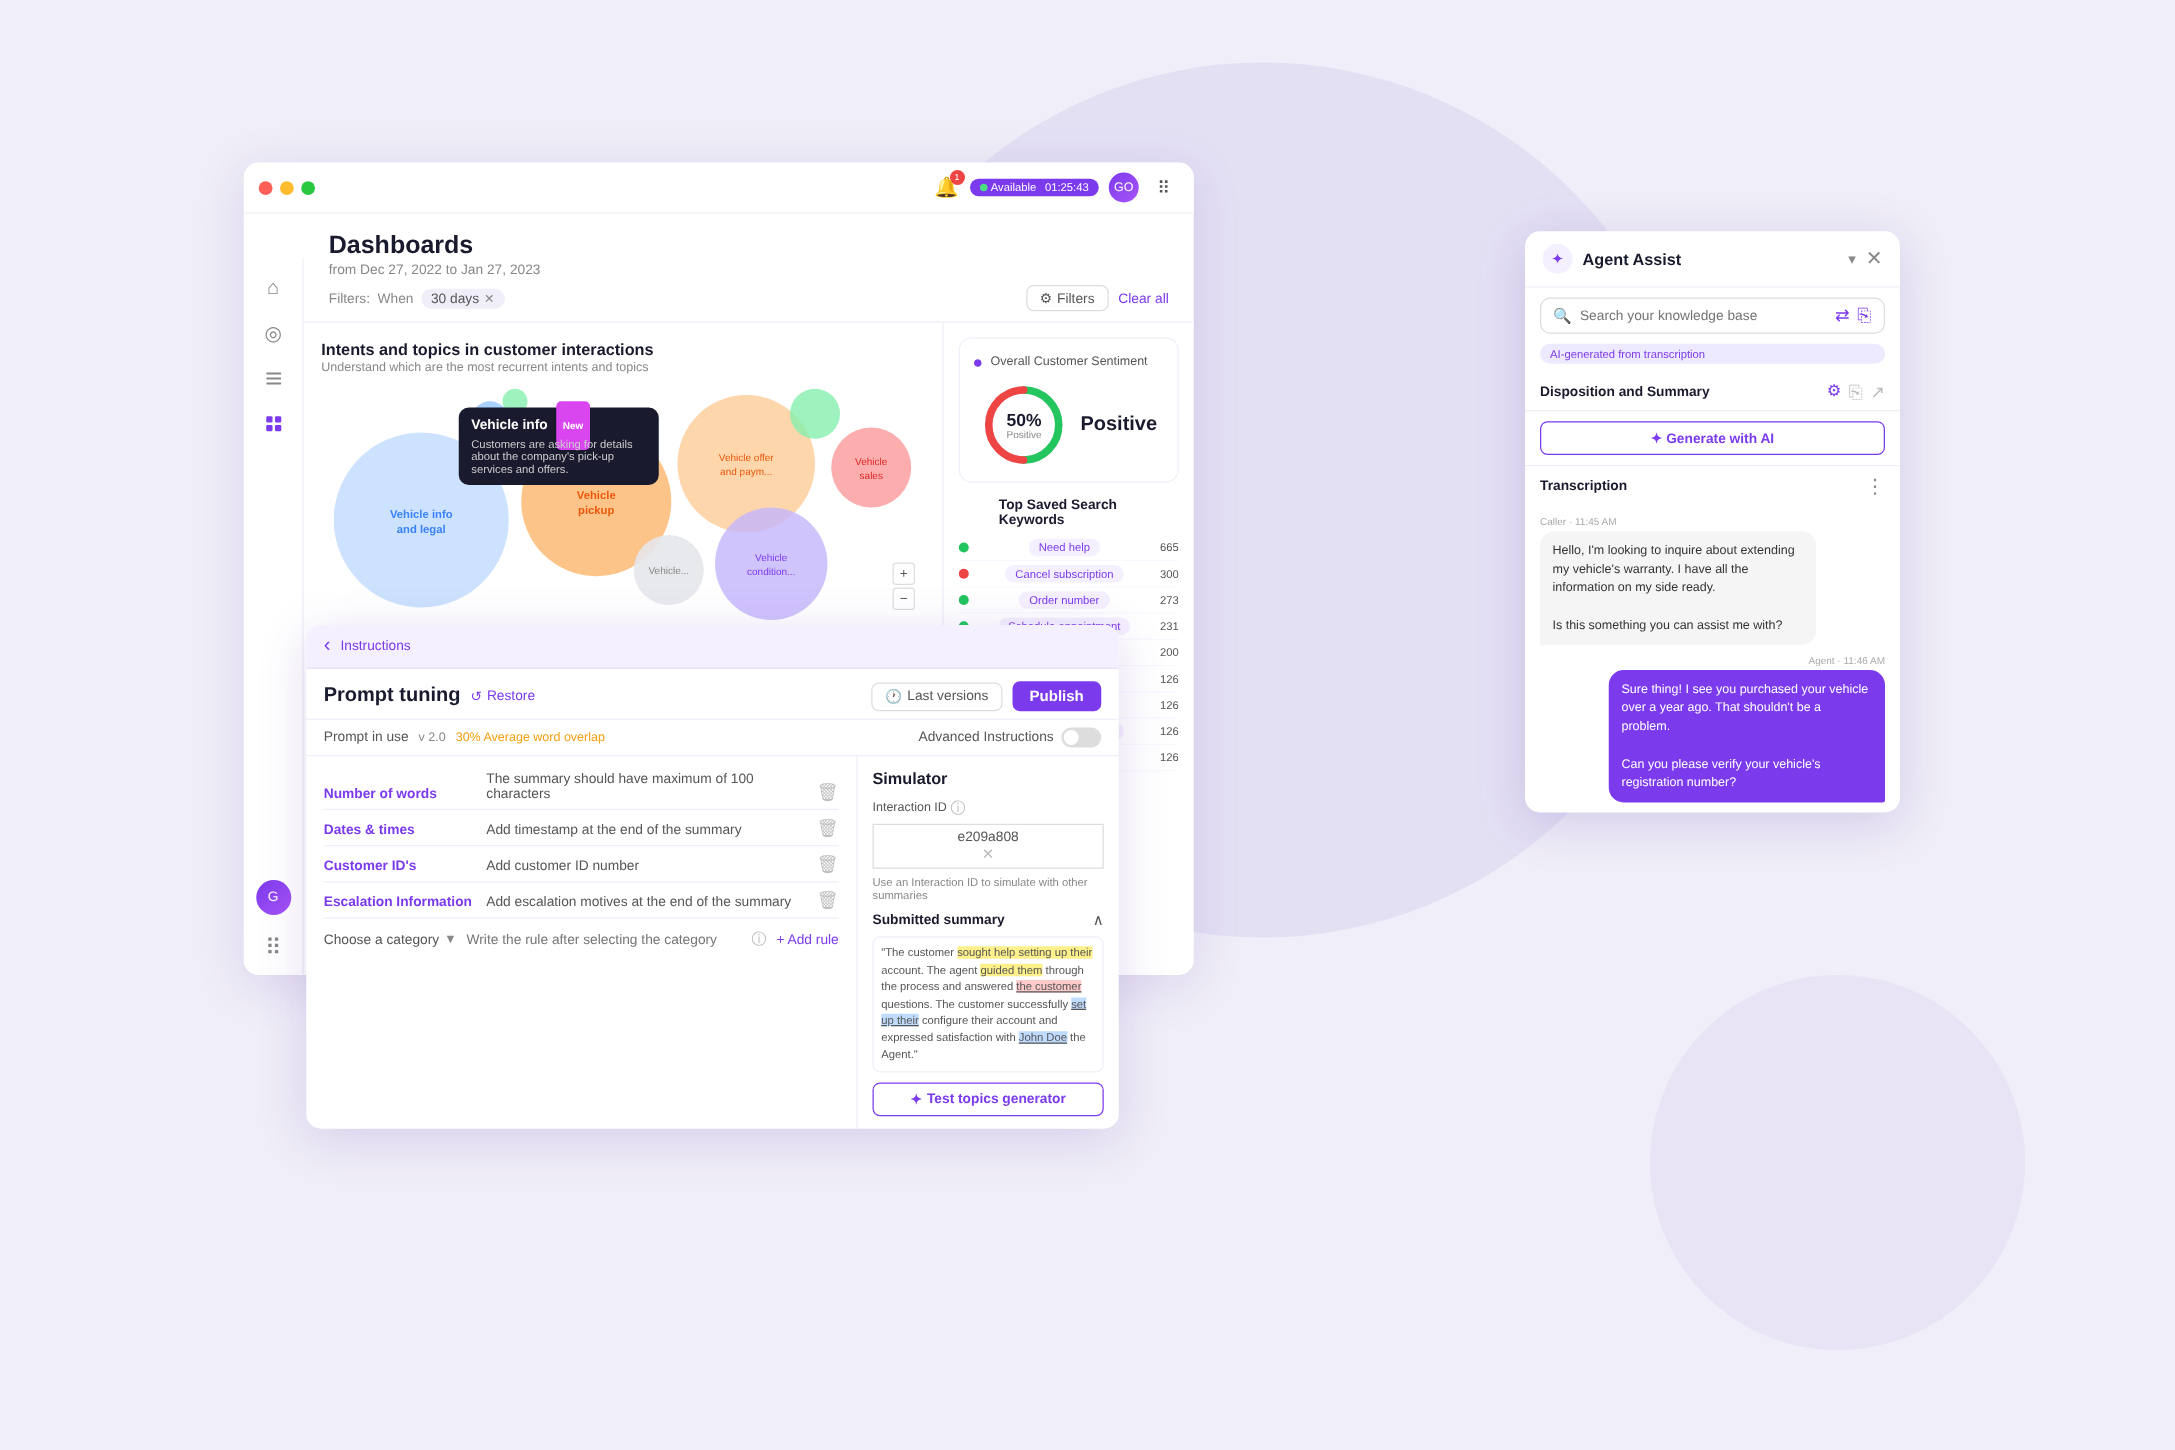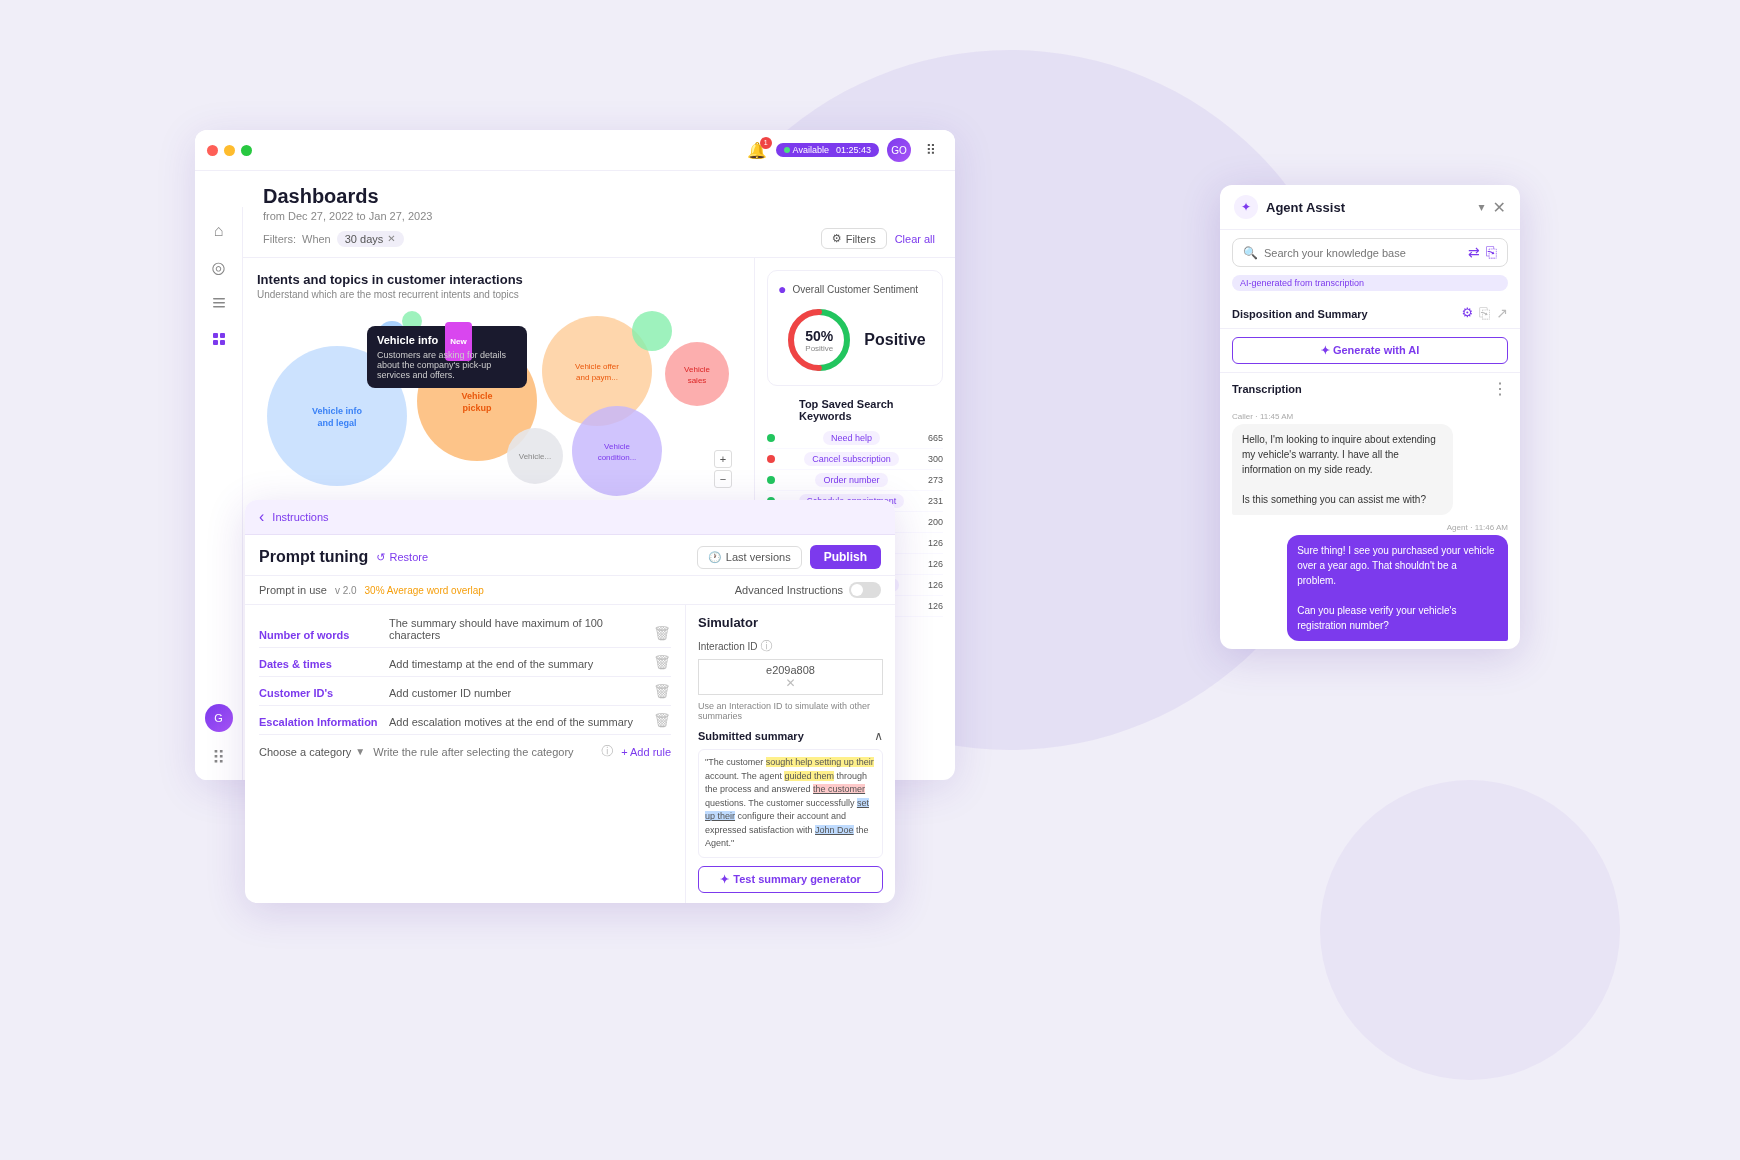--- a/index.html
+++ b/index.html
@@ -851,21 +851,21 @@
       <div class="summary-text">
         "The customer <span class="highlight-yellow">sought help setting up their</span> account. The agent
         <span class="highlight-yellow">guided them</span> through the process and answered <span class="highlight-red">the customer</span>
         questions. The customer successfully <span class="highlight-blue">set up their</span> configure
         their account and expressed satisfaction with <span class="highlight-blue">John Doe</span> the
         Agent."
       </div>
 
       <button class="test-btn">
         <span>✦</span>
-        <span>Test summary generator</span>
+        <span>Test topics generator</span>
       </button>
     </div>
 
   </div>
 </div>
 
 <div class="agent-panel">
 
   <div class="agent-header">
     <div class="agent-icon-circle">✦</div>

